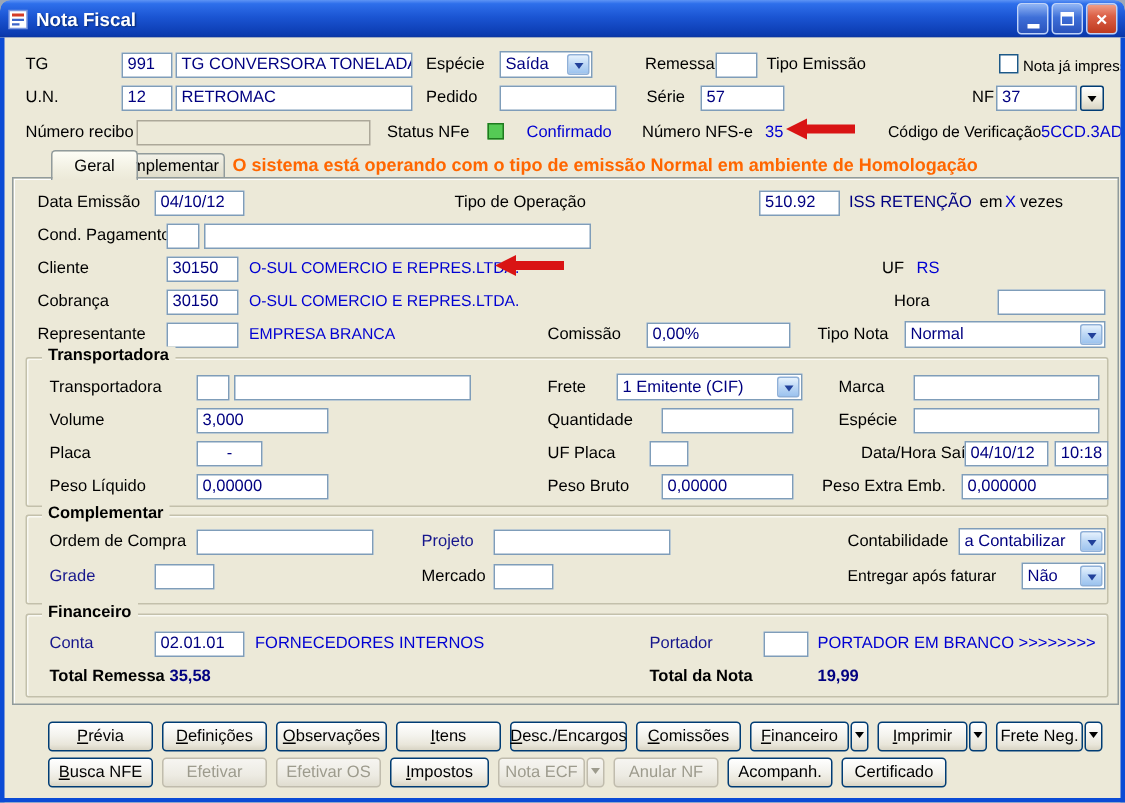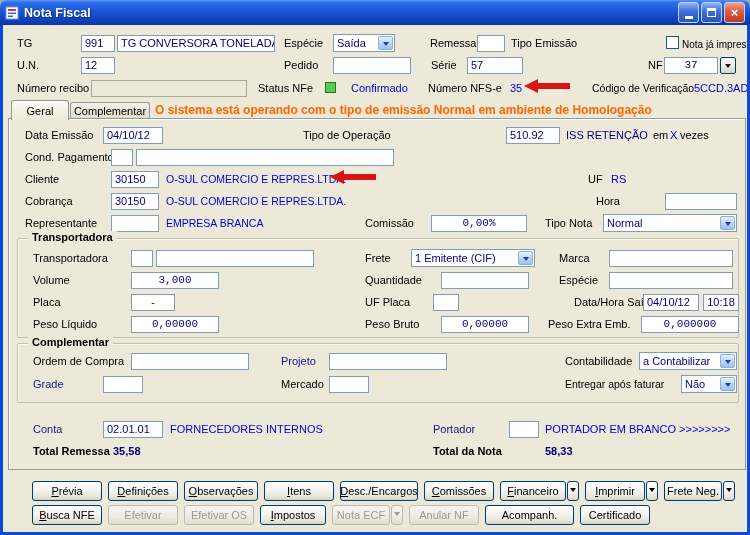--- a/index.html
+++ b/index.html
@@ -25,39 +25,39 @@
   .lbl { position:absolute; font-size:11px; color:#000; white-space:nowrap; line-height:13px; }
   .s10 { font-size:10px; }
   .s105 { font-size:10.5px; }
   .b { font-weight:bold; }
   .it { color:#16168C; }
   .blue { color:#0000D2; }
   .navy { color:#000080; }
 
   .fld { position:absolute; height:17px; background:#fff; border:1px solid #7F9DB9; font-size:11px; color:#000080;
     padding:1px 3px; line-height:13px; white-space:nowrap; overflow:hidden; }
-  .fld.r { text-align:center;font-family:Liberation Mono, monospace; }
+  .fld.r { text-align:left; }
   .fld.c { text-align:center; }
   .fld.dis { background:#ECE9D8; border-color:#ACA899; }
 
   .combo { position:absolute; height:18px; background:#fff; border:1px solid #7F9DB9; font-size:11px; color:#000080; }
   .combo .val { position:absolute; left:3px; top:2px; line-height:13px; white-space:nowrap; }
   .combo .cbtn { position:absolute; top:1px; right:1px; bottom:1px; width:15px; border:1px solid #8FB0D8; border-radius:2px;
     background:linear-gradient(180deg,#E6F2FD,#BCD7F5 50%,#9CC3EF); display:flex; align-items:flex-start; justify-content:center; }
   .tri { width:0; height:0; border:3px solid transparent; border-top:4px solid #21409A; margin-top:5px; }
 
   .chk { position:absolute; width:13px; height:13px; background:#fff; border:1px solid #1D5987; }
   .statusbox { position:absolute; width:11px; height:11px; background:#55CB55; border:1px solid #1F7A1F; }
 
   .gb { position:absolute; border:1px solid #C3C0AB; border-radius:2px; box-shadow:inset 1px 1px 0 rgba(255,255,255,.7); }
   .legend { position:absolute; top:-8px; left:10px; background:#ECE9D8; padding:0 4px; font-weight:bold; font-size:11px; }
 
   .tab { position:absolute; font-size:11px; display:flex; align-items:center; justify-content:center;
     border:1px solid #919B9C; border-bottom:none; border-radius:3px 3px 0 0; }
-  .tab.active { background:linear-gradient(180deg,#FDFDF6,#F0EEDF 70%,#ECE9D8); z-index:3; font-weight:normal; }
+  .tab.active { background:linear-gradient(180deg,#FDFDF6,#F0EEDF 70%,#ECE9D8); z-index:3; font-weight:normal;margin-left:23px; }
   .tab.inactive { background:linear-gradient(180deg,#F2F1E8,#DEDBC8); }
   .panel { position:absolute; background:#ECE9D8; border:1px solid #919B9C; box-shadow:inset 1px 1px 0 #FFFFFF; z-index:1; }
   .banner { position:absolute; font-weight:bold; font-size:12px; color:#FF6600; white-space:nowrap; z-index:4; }
 
   .arrow { position:absolute; z-index:5; }
 
   .btnrow { position:absolute; display:flex; gap:6px; }
   .btn { height:20px; border:1px solid #003C74; border-radius:3px; color:#000; font-family:"Liberation Sans",sans-serif;
     font-size:11px; display:flex; align-items:center; justify-content:center; padding:0 2px; white-space:nowrap;
     background:linear-gradient(180deg,#FFFFFF,#F4F3EE 45%,#E9E6DA 80%,#D8D4C4); }
@@ -109,20 +109,21 @@
         </span>
     </div>
     <div class="lbl" style="left:427px;top:12px">Remessa</div>
     <div class="fld" style="left:474px;top:10px;width:28px"></div>
     <div class="lbl" style="left:508px;top:12px">Tipo Emissão</div>
     <div class="chk" style="left:663px;top:11px"></div>
     <div class="lbl s10" style="left:679px;top:13px">Nota já impressa</div>
 
     <div class="lbl" style="left:14px;top:34px">U.N.</div>
     <div class="fld" style="left:78px;top:32px;width:34px">12</div>
+    <div class="fld" style="left:114px;top:32px;width:158px">RETROMAC</div>
     <div class="lbl" style="left:281px;top:34px">Pedido</div>
     <div class="fld" style="left:330px;top:32px;width:78px"></div>
     <div class="lbl" style="left:428px;top:34px">Série</div>
     <div class="fld" style="left:464px;top:32px;width:56px">57</div>
     <div class="lbl" style="left:645px;top:34px">NF</div>
     <div class="fld r" style="left:661px;top:32px;width:54px">37</div>
     <div class="minibtn" style="left:717px;top:32px">
         <span class="tri"></span>
       </div>
 
@@ -246,30 +247,33 @@
     <div class="lbl" style="left:278px;top:353px;z-index:2">Mercado</div>
     <div class="fld" style="left:326px;top:351px;width:40px;z-index:2"></div>
     <div class="lbl s105" style="left:562px;top:353px;z-index:2">Entregar após faturar</div>
     <div class="combo" style="left:678px;top:350px;width:56px;z-index:2">
       <span class="val">Não</span>
       <span class="cbtn">
           <span class="tri"></span>
         </span>
     </div>
 
+    <div class="gb" style="left:14px;top:384px;width:722px;height:56px;z-index:2">
+      <span class="legend">Financeiro</span>
+    </div>
     <div class="lbl it" style="left:30px;top:398px;z-index:2">Conta</div>
     <div class="fld" style="left:100px;top:396px;width:60px;z-index:2">02.01.01</div>
     <div class="lbl blue" style="left:167px;top:398px;z-index:2">FORNECEDORES INTERNOS</div>
     <div class="lbl it" style="left:430px;top:398px;z-index:2">Portador</div>
     <div class="fld" style="left:506px;top:396px;width:30px;z-index:2"></div>
     <div class="lbl blue" style="left:542px;top:398px;z-index:2">PORTADOR EM BRANCO &gt;&gt;&gt;&gt;&gt;&gt;&gt;&gt;</div>
     <div class="lbl b" style="left:30px;top:420px;z-index:2">Total Remessa</div>
     <div class="lbl b navy" style="left:110px;top:420px;z-index:2">35,58</div>
     <div class="lbl b" style="left:430px;top:420px;z-index:2">Total da Nota</div>
-    <div class="lbl b navy" style="left:542px;top:420px;z-index:2">58,33</div>
+    <div class="lbl b navy" style="left:542px;top:420px;z-index:2">19,99</div>
 
     <div class="btnrow" style="left:29px;top:456px">
       <button class="btn" style="width:70px"><u>P</u>révia</button>
       <button class="btn" style="width:70px"><u>D</u>efinições</button>
       <button class="btn" style="width:74px"><u>O</u>bservações</button>
       <button class="btn" style="width:70px"><u>I</u>tens</button>
       <button class="btn" style="width:78px"><u>D</u>esc./Encargos</button>
       <button class="btn" style="width:70px"><u>C</u>omissões</button>
       <span class="grp">
         <button class="btn" style="width:66px"><u>F</u>inanceiro</button>
@@ -296,18 +300,18 @@
       <button class="btn dis" style="width:70px" disabled="">Efetivar</button>
       <button class="btn dis" style="width:70px" disabled="">Efetivar OS</button>
       <button class="btn" style="width:66px"><u>I</u>mpostos</button>
       <span class="grp">
         <button class="btn dis" style="width:58px" disabled="">Nota ECF</button>
         <button class="btn abtn dis" disabled="">
             <span class="tri"></span>
           </button>
       </span>
       <button class="btn dis" style="width:70px" disabled="">Anular NF</button>
-      <button class="btn" style="width:89px">Acompanh.</button>
+      <button class="btn" style="width:70px">Acompanh.</button>
       <button class="btn" style="width:70px">Certificado</button>
     </div>
 
   </div>
 </div>
 
 </body></html>

